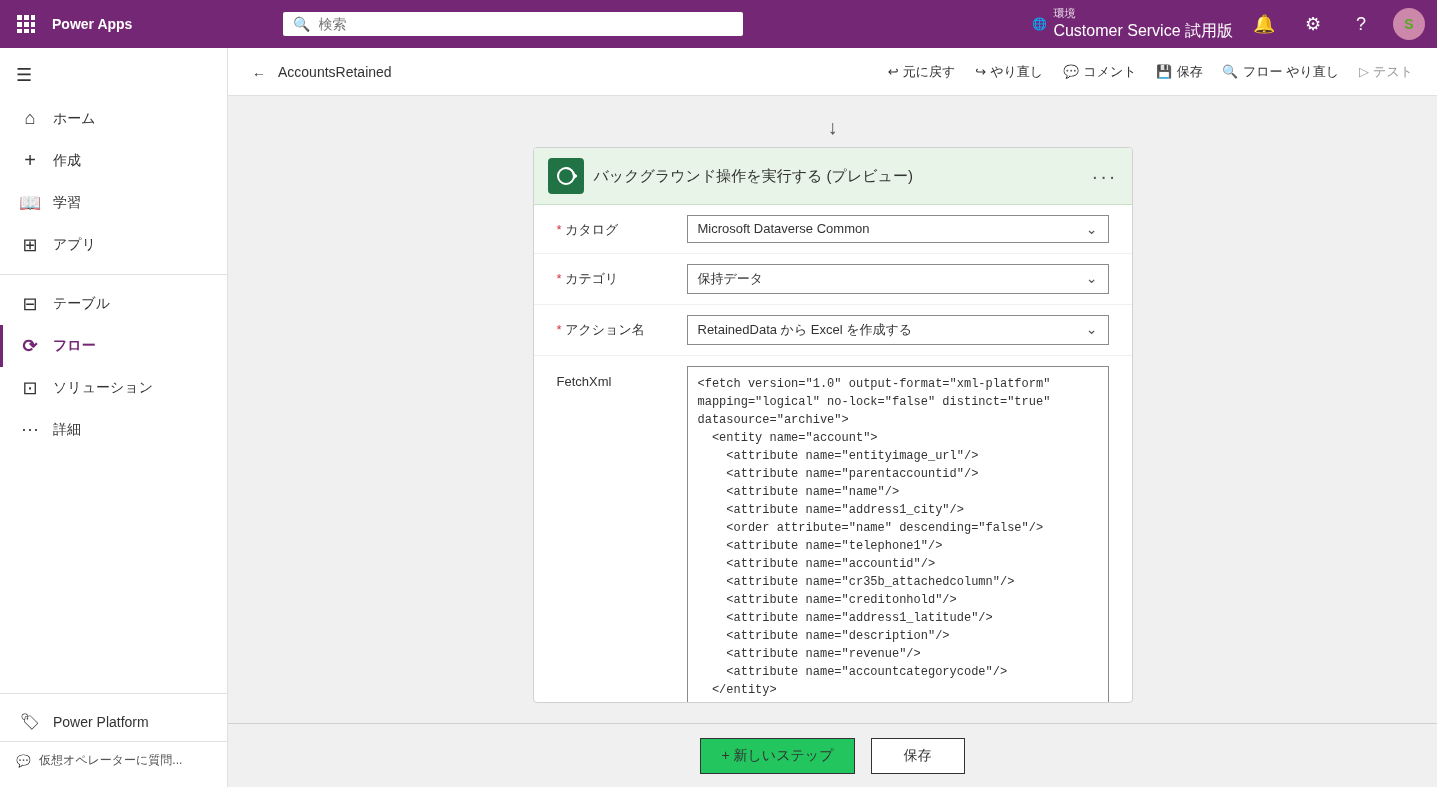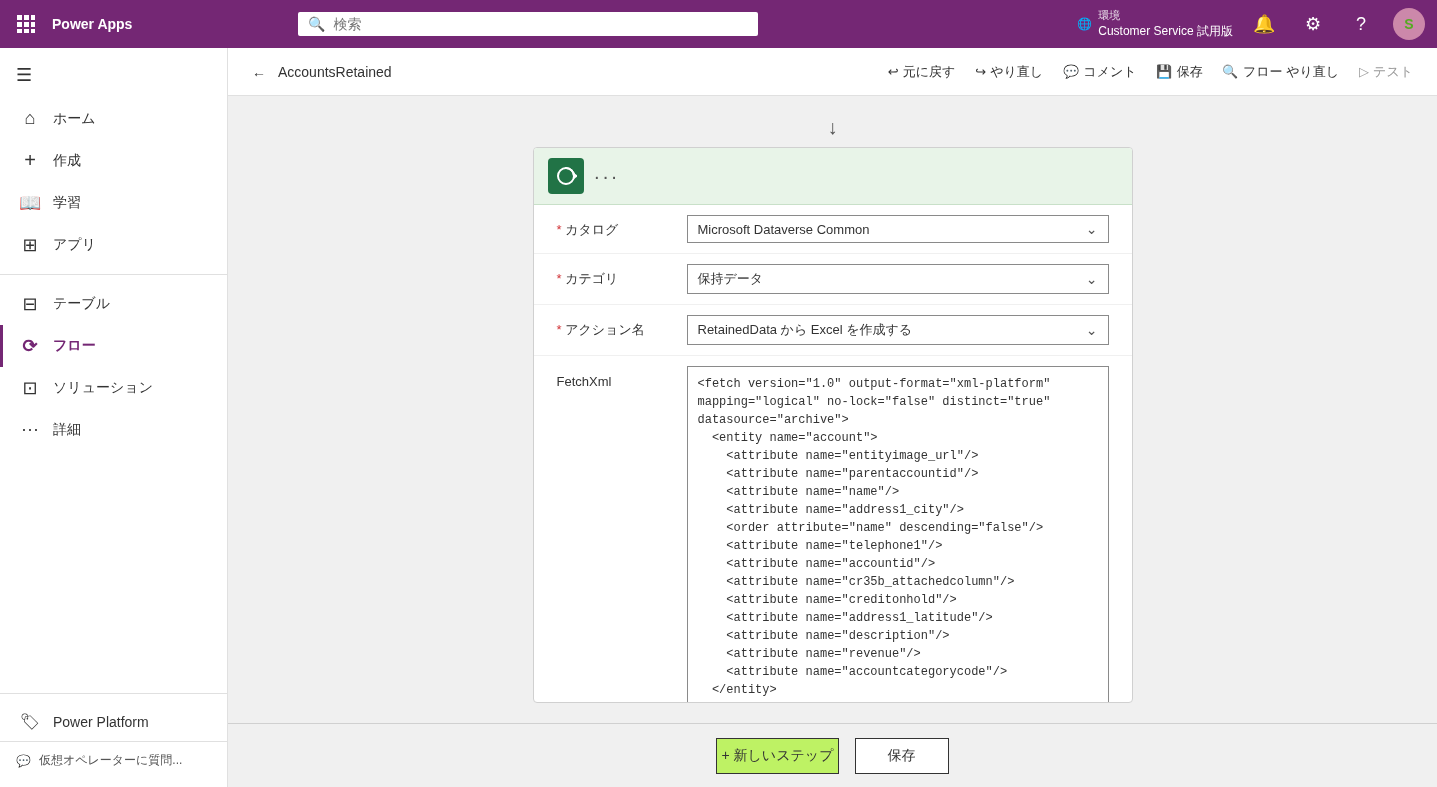--- a/index.html
+++ b/index.html
@@ -203,21 +203,21 @@
     .field-label.required::before {
       content: '* ';
       color: #d13438;
     }
     .field-value {
       flex: 1;
     }
     .field-select {
       width: 100%;
       display: flex;
-      align-items: center;
+      align-items: flex-start;
       border: 1px solid #8a8a8a;
       padding: 5px 10px;
       background: white;
       cursor: pointer;
       font-size: 13px;
       color: #333;
       justify-content: space-between;
     }
     .field-select .chevron { font-size: 14px; color: #555; }
     .field-input {
@@ -247,22 +247,22 @@
       border-top: 1px solid #d0d0d0;
       height: 64px;
       display: flex;
       align-items: center;
       justify-content: center;
       gap: 16px;
       flex-shrink: 0;
     }
     .btn-new-step {
       border: 1px solid #333;
-      background: #bef264;
-      padding: 8px 4px;
+      background: #22c55e;
+      padding: 8px 20px;
       font-size: 14px;
       cursor: pointer;
       color: #333;
     }
     .btn-save {
       border: 1px solid #333;
       background: white;
       padding: 8px 32px;
       font-size: 14px;
       cursor: pointer;
@@ -299,21 +299,21 @@
   <div class="topbar-logo">Power Apps</div>
   <div class="topbar-search">
     <span style="color:#999;">🔍</span>
     <input type="text" placeholder="検索" style="">
   </div>
   <div class="topbar-right">
     <div class="topbar-env">
       <span>🌐</span>
       <div>
         <div style="font-size:11px;opacity:0.85;">環境</div>
-        <div style="font-size:12px;font-weight:500;">Customer Service 試用版</div>
+        <div style="font-size:16px;font-weight:500;">Customer Service 試用版</div>
       </div>
     </div>
     <div class="topbar-icon-btn">🔔</div>
     <div class="topbar-icon-btn">⚙</div>
     <div class="topbar-icon-btn">?</div>
     <div class="topbar-avatar">S</div>
   </div>
 </div>
 
 <div class="main-layout">
@@ -407,20 +407,21 @@
 
       <div class="action-card">
         <div class="action-card-header">
           <div class="action-card-icon">
             <svg width="22" height="22" viewBox="0 0 22 22" fill="white">
               <circle cx="11" cy="11" r="8" fill="none" stroke="white" stroke-width="2"></circle>
               <path d="M11 3 A8 8 0 0 1 19 11" stroke="white" stroke-width="2" fill="none" stroke-linecap="round"></path>
               <polygon points="19,8 19,14 23,11" fill="white"></polygon>
             </svg>
           </div>
+          <div class="action-card-title">バックグラウンド操作を実行する (プレビュー)</div>
           <div class="action-card-more">···</div>
         </div>
 
         <div class="action-card-body">
 
           <div class="field-row">
             <div class="field-label required">カタログ</div>
             <div class="field-value">
               <div class="field-select">
                 <span>Microsoft Dataverse Common</span>

